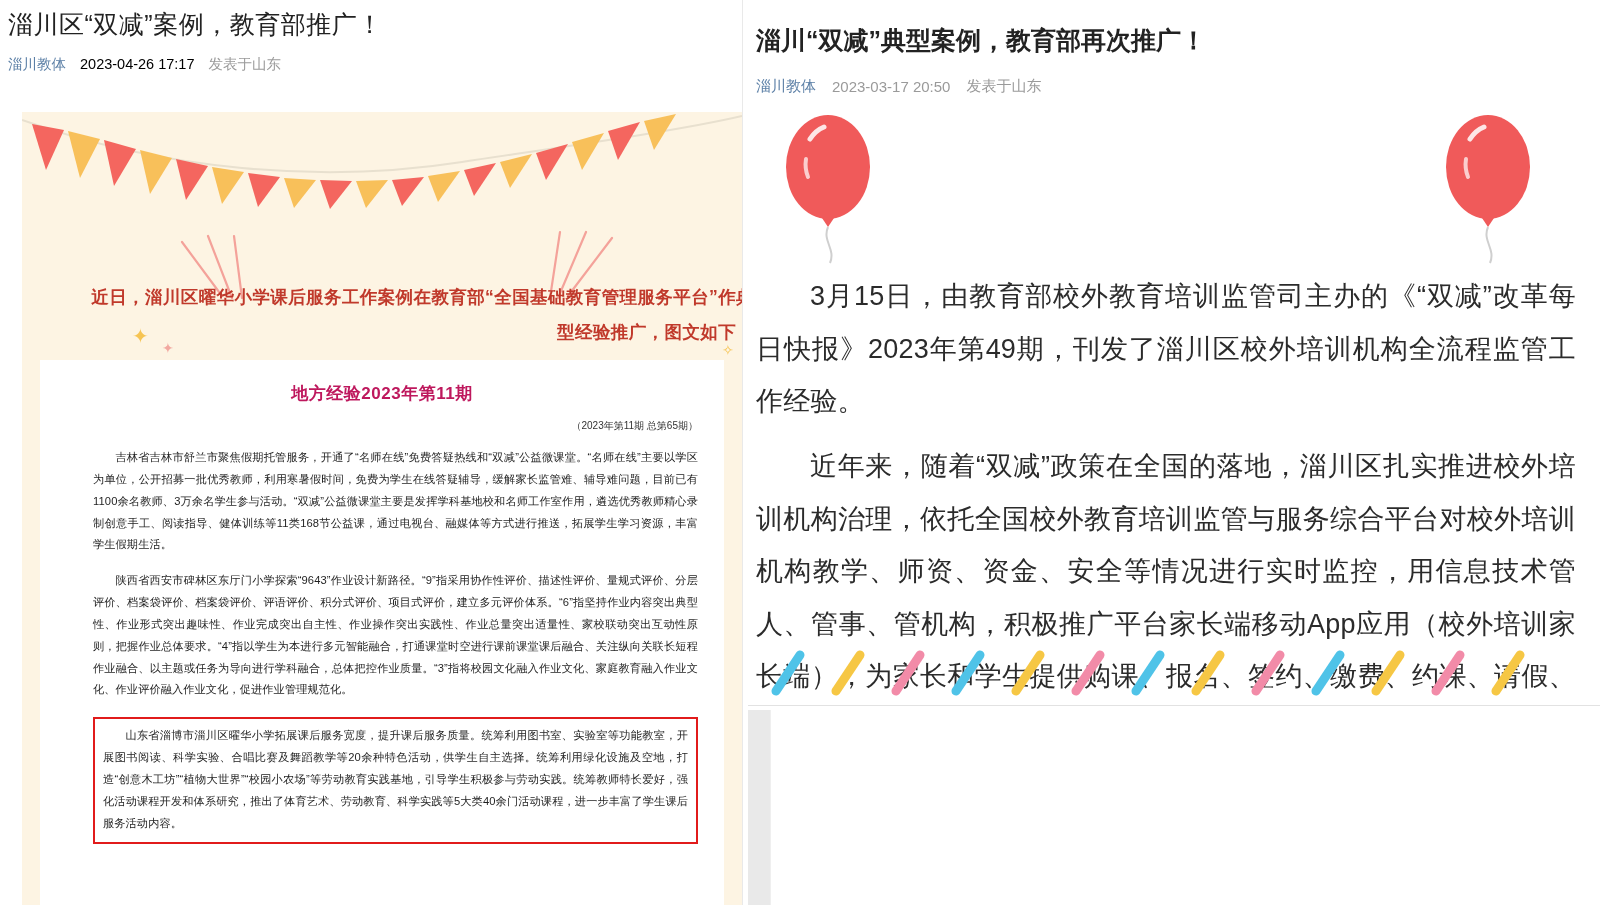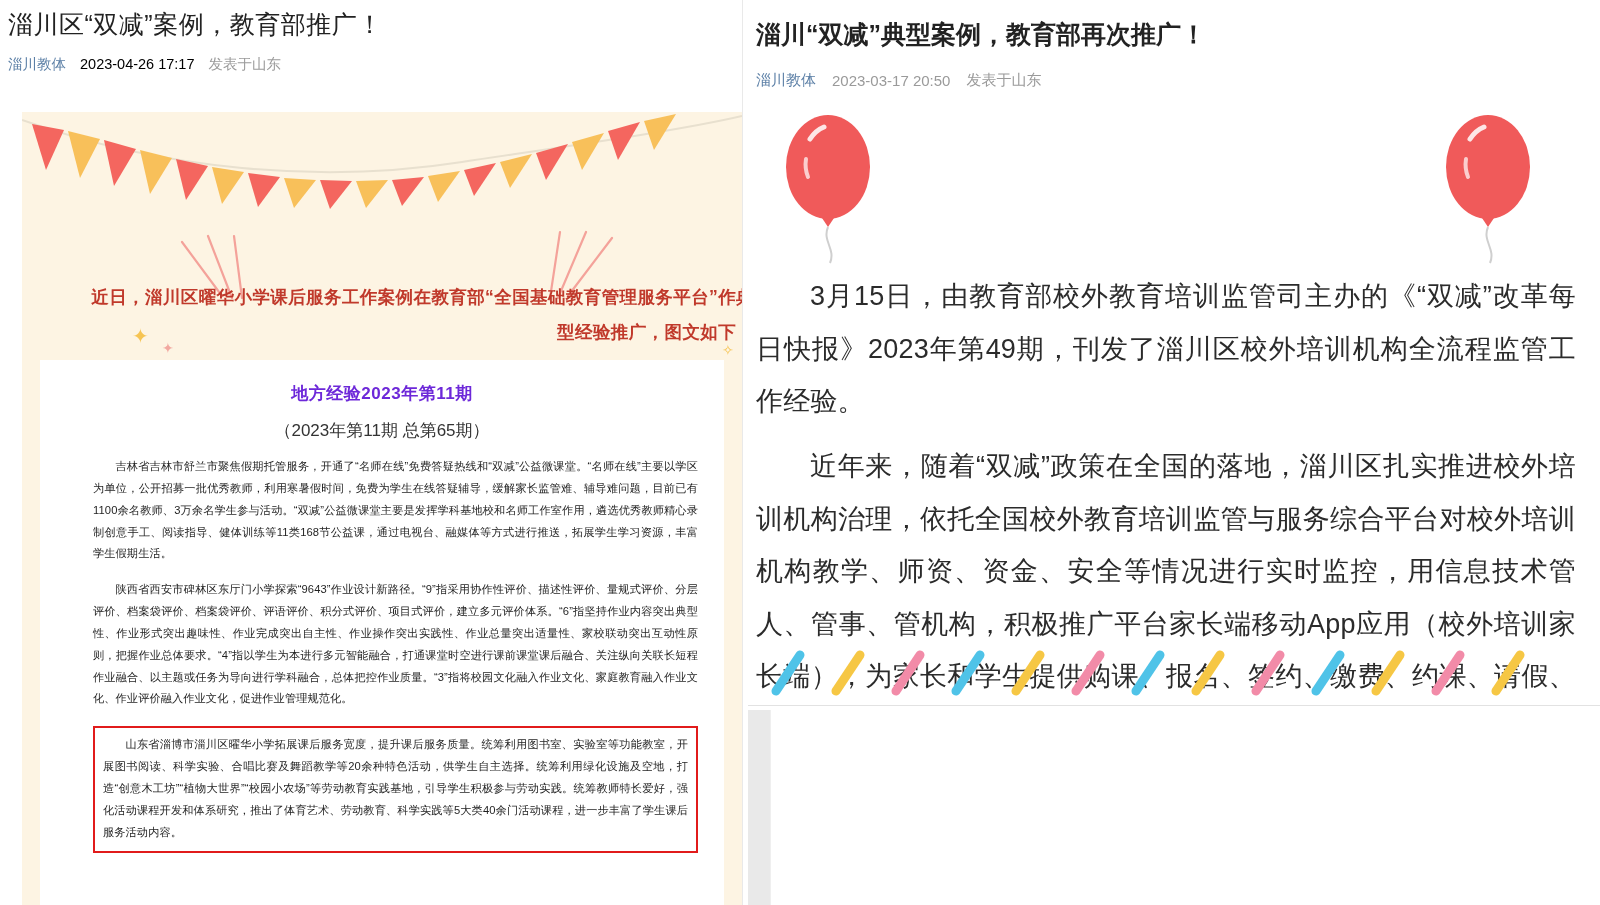--- a/index.html
+++ b/index.html
@@ -74,26 +74,26 @@
     left: 18px; top: 248px;
     width: 684px;
     height: 545px;
     background: #ffffff;
     padding: 22px 26px 0 26px;
   }
   .doc-title {
     text-align: center;
     font-size: 17px;
     font-weight: 700;
-    color: #6d28d9;
+    color: #be185d;
     letter-spacing: 0.5px;
   }
   .doc-sub {
-    text-align: center;
-    font-size: 17px;
+    text-align: right;
+    font-size: 10px;
     color: #333;
     margin-top: 14px;
   }
   .doc-p {
     margin-top: 14px;
     font-size: 11.2px;
     line-height: 1.95;
     color: #1f1f1f;
     text-align: justify;
     text-indent: 2em;
@@ -105,21 +105,21 @@
     padding: 6px 8px 7px 8px;
     margin-top: 16px;
     text-indent: 2em;
   }
 
   
   .r-title {
     font-size: 25px;
     color: #222;
     font-weight: 700;
-    padding: 18px 0 0 8px;
+    padding: 24px 0 0 8px;
     line-height: 1.3;
   }
   .r-meta {
     padding: 20px 0 0 8px;
     font-size: 15px;
     color: #9a9a9a;
     display: flex;
     align-items: center;
     gap: 16px;
   }

